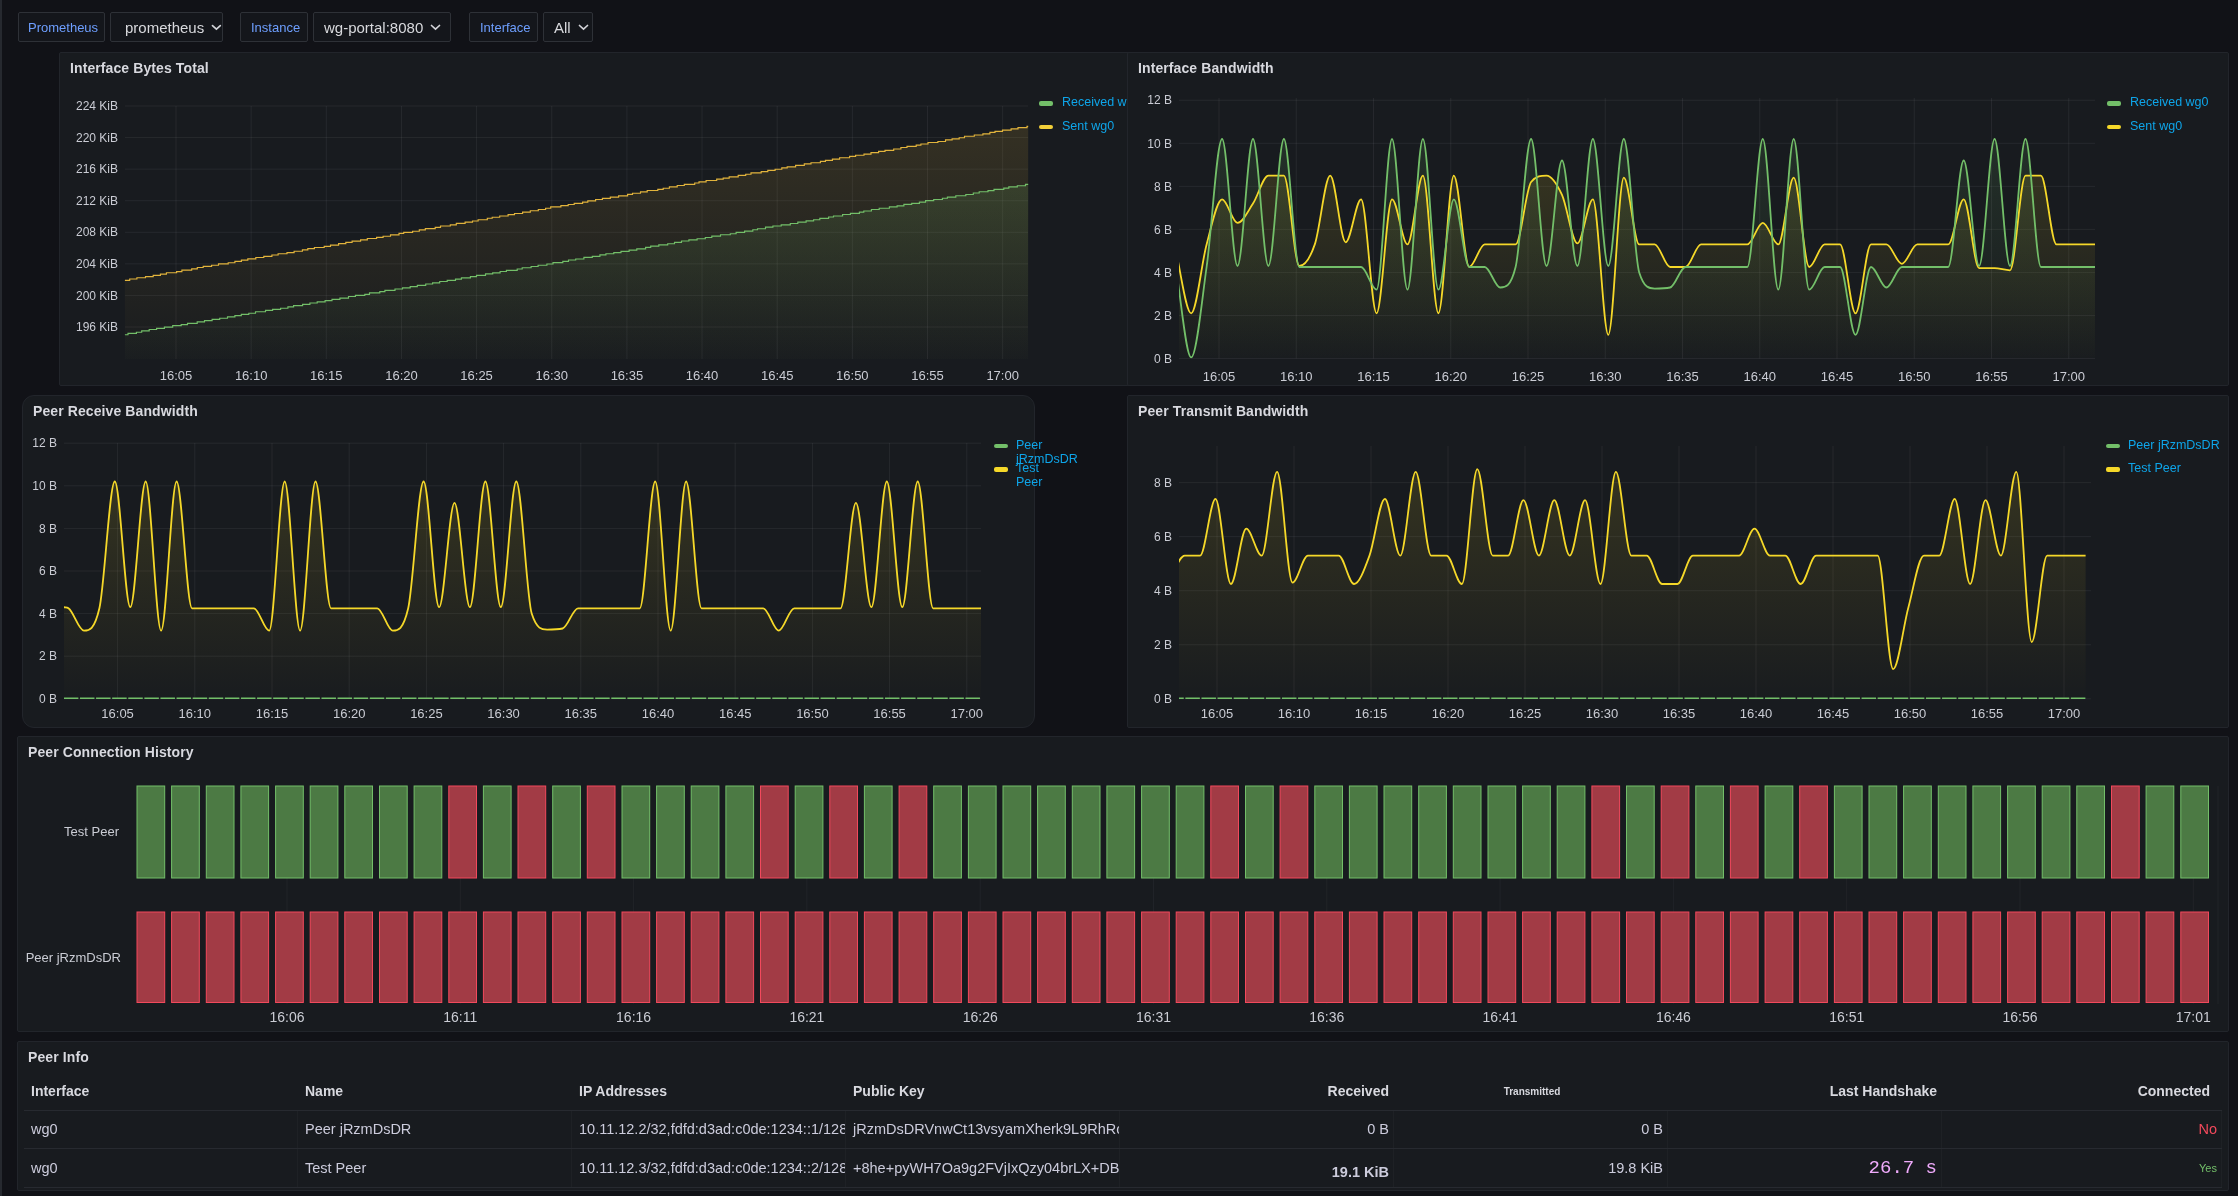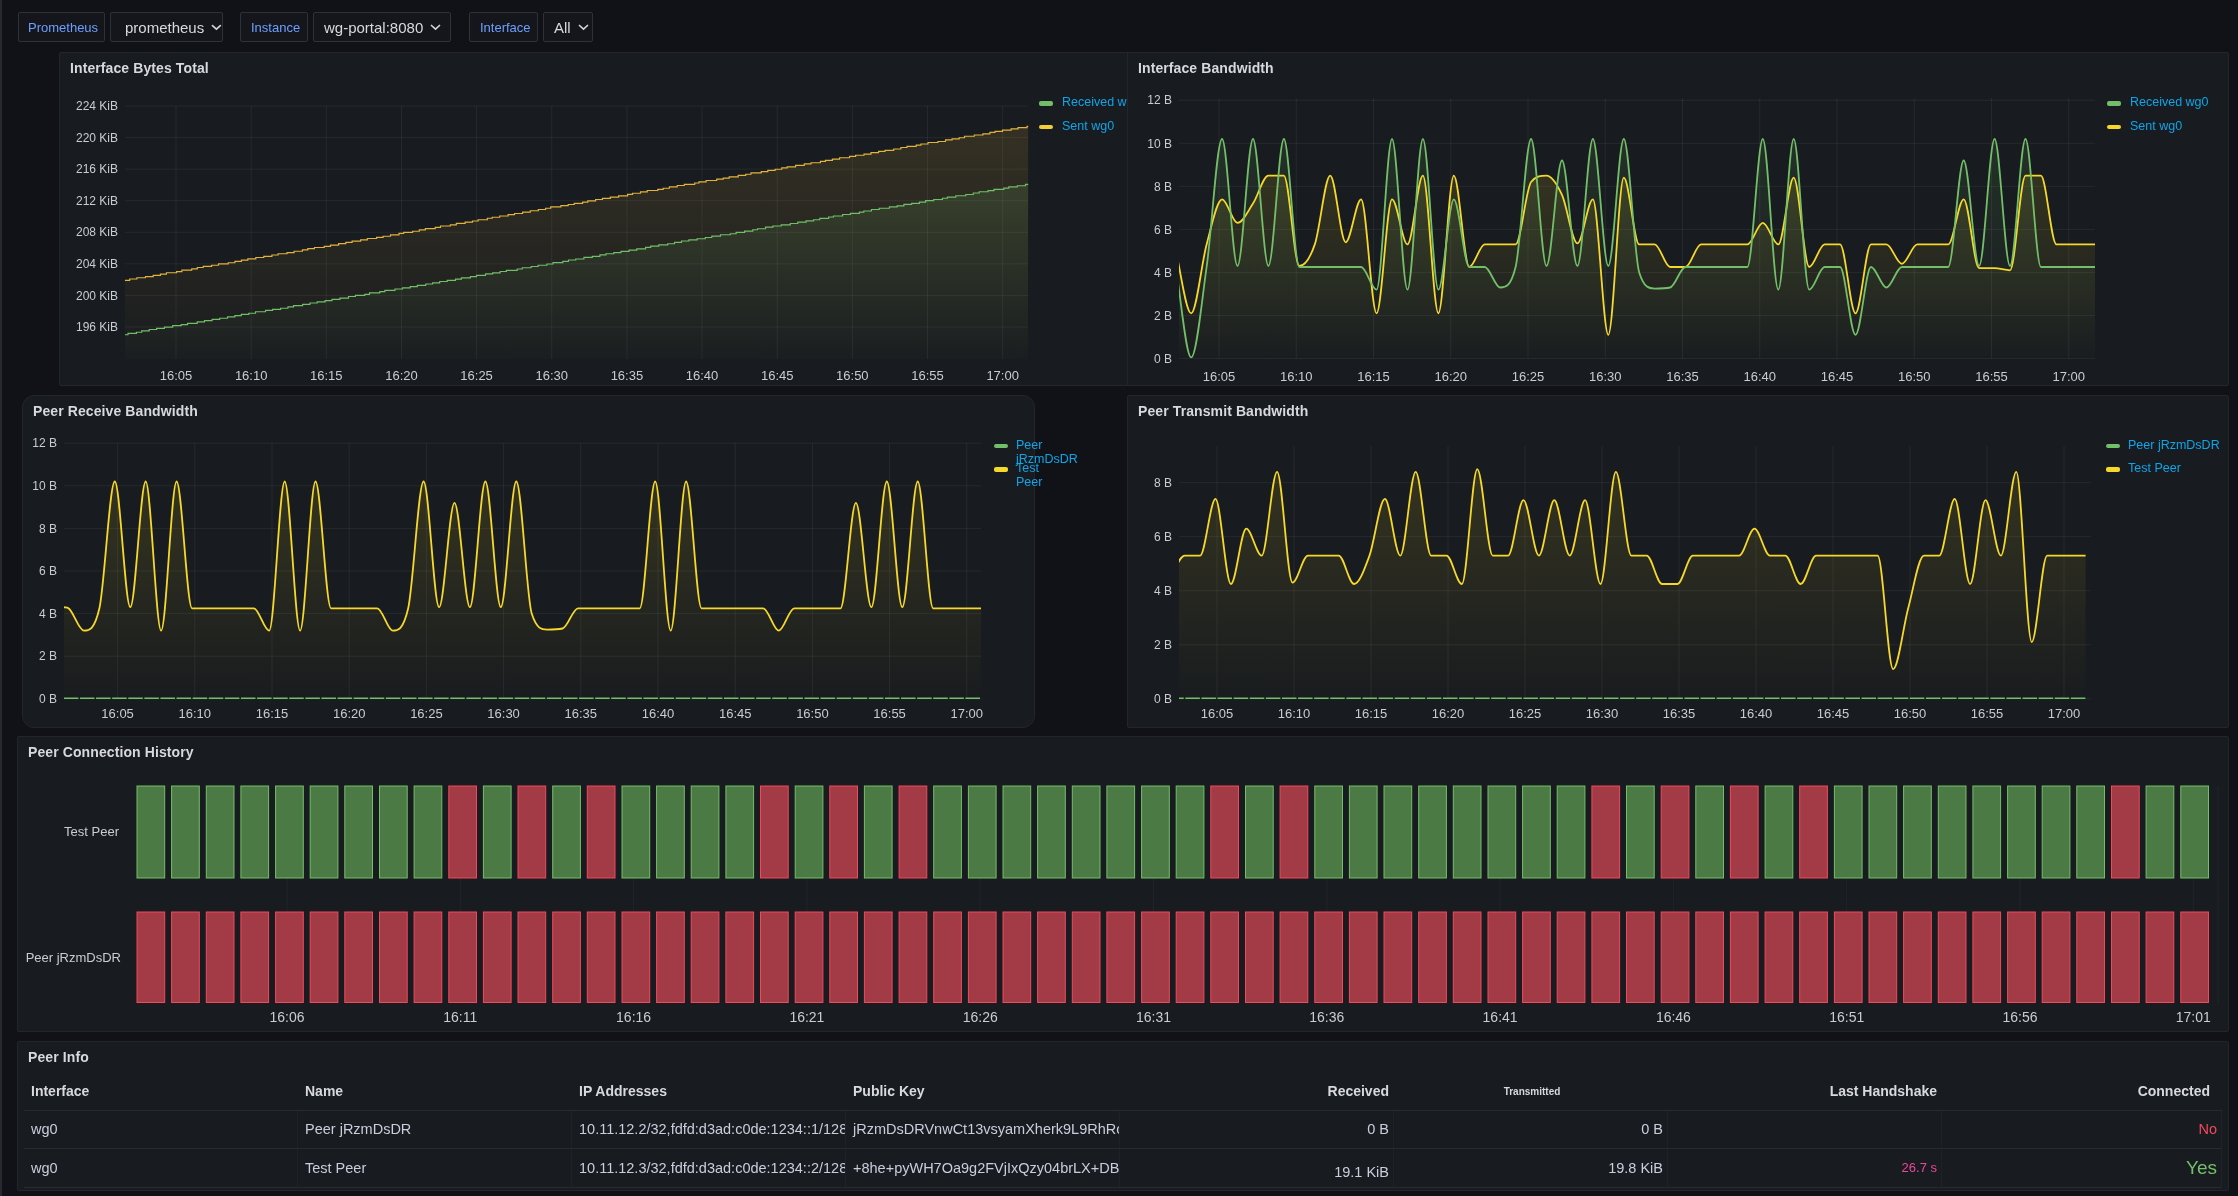--- a/index.html
+++ b/index.html
@@ -462,19 +462,19 @@
         <div style="width:274px;height:100%;display:flex;align-items:center;justify-content:flex-end;padding:0 4px 0 7px;font-size:14.5px;color:#ccccdc;overflow:hidden;white-space:nowrap;flex:none;border-right:1px solid rgba(204,204,220,0.035);">0 B</div>
         <div style="width:274px;height:100%;display:flex;align-items:center;justify-content:flex-end;padding:0 4px 0 7px;font-size:14.5px;color:#ccccdc;overflow:hidden;white-space:nowrap;flex:none;border-right:1px solid rgba(204,204,220,0.035);">0 B</div>
         <div style="width:274px;height:100%;display:flex;align-items:center;justify-content:flex-end;padding:0 4px 0 7px;font-size:14.5px;color:#ccccdc;overflow:hidden;white-space:nowrap;flex:none;border-right:1px solid rgba(204,204,220,0.035);"></div>
         <div style="width:280px;height:100%;display:flex;align-items:center;justify-content:flex-end;padding:0 4px 0 7px;font-size:14.5px;color:#F2495C;overflow:hidden;white-space:nowrap;flex:none;border-right:1px solid rgba(204,204,220,0.035);">No</div>
       </div>
       <div style="display:flex;height:39px;align-items:center;border-top:1px solid rgba(204,204,220,0.09);">
         <div style="width:274px;height:100%;display:flex;align-items:center;justify-content:flex-start;padding:0 7px;font-size:14.5px;color:#ccccdc;overflow:hidden;white-space:nowrap;flex:none;border-right:1px solid rgba(204,204,220,0.035);">wg0</div>
         <div style="width:274px;height:100%;display:flex;align-items:center;justify-content:flex-start;padding:0 7px;font-size:14.5px;color:#ccccdc;overflow:hidden;white-space:nowrap;flex:none;border-right:1px solid rgba(204,204,220,0.035);">Test Peer</div>
         <div style="width:274px;height:100%;display:flex;align-items:center;justify-content:flex-start;padding:0 7px;font-size:14.5px;color:#ccccdc;overflow:hidden;white-space:nowrap;flex:none;border-right:1px solid rgba(204,204,220,0.035);">10.11.12.3/32,fdfd:d3ad:c0de:1234::2/128</div>
         <div style="width:274px;height:100%;display:flex;align-items:center;justify-content:flex-start;padding:0 7px;font-size:14.5px;color:#ccccdc;overflow:hidden;white-space:nowrap;flex:none;border-right:1px solid rgba(204,204,220,0.035);">+8he+pyWH7Oa9g2FVjIxQzy04brLX+DBWvL2tEXM3 =</div>
-        <div style="width:274px;height:100%;display:flex;align-items:center;justify-content:flex-end;padding:8px 4px 0 7px;font-size:14.5px;color:#ccccdc;overflow:hidden;white-space:nowrap;flex:none;border-right:1px solid rgba(204,204,220,0.035);">19.1 KiB</div>
+        <div style="width:274px;height:100%;display:flex;align-items:center;justify-content:flex-end;padding:8px 4px 0 7px;font-size:14.5px;color:#ccccdc;overflow:hidden;white-space:nowrap;flex:none;border-right:1px solid rgba(204,204,220,0.035);font-weight:bold;">19.1 KiB</div>
         <div style="width:274px;height:100%;display:flex;align-items:center;justify-content:flex-end;padding:0 4px 0 7px;font-size:14.5px;color:#ccccdc;overflow:hidden;white-space:nowrap;flex:none;border-right:1px solid rgba(204,204,220,0.035);">19.8 KiB</div>
-        <div style="width:274px;height:100%;display:flex;align-items:center;justify-content:flex-end;padding:0 4px 0 7px;font-size:13px;color:#ec4899;overflow:hidden;white-space:nowrap;flex:none;border-right:1px solid rgba(204,204,220,0.035);">26.7 s</div>
-        <div style="width:280px;height:100%;display:flex;align-items:center;justify-content:flex-end;padding:0 4px 0 7px;font-size:19px;color:#73BF69;overflow:hidden;white-space:nowrap;flex:none;border-right:1px solid rgba(204,204,220,0.035);">Yes</div>
+        <div style="width:274px;height:100%;display:flex;align-items:center;justify-content:flex-end;padding:0 4px 0 7px;font-size:19px;color:#f0abfc;overflow:hidden;white-space:nowrap;flex:none;border-right:1px solid rgba(204,204,220,0.035);font-family:Liberation Mono, monospace;">26.7 s</div>
+        <div style="width:280px;height:100%;display:flex;align-items:center;justify-content:flex-end;padding:0 4px 0 7px;font-size:11px;color:#73BF69;overflow:hidden;white-space:nowrap;flex:none;border-right:1px solid rgba(204,204,220,0.035);">Yes</div>
       </div>
       <div style="border-top:1px solid rgba(204,204,220,0.09);height:1px;"></div>
     </div>
 </div>
 </body></html>

